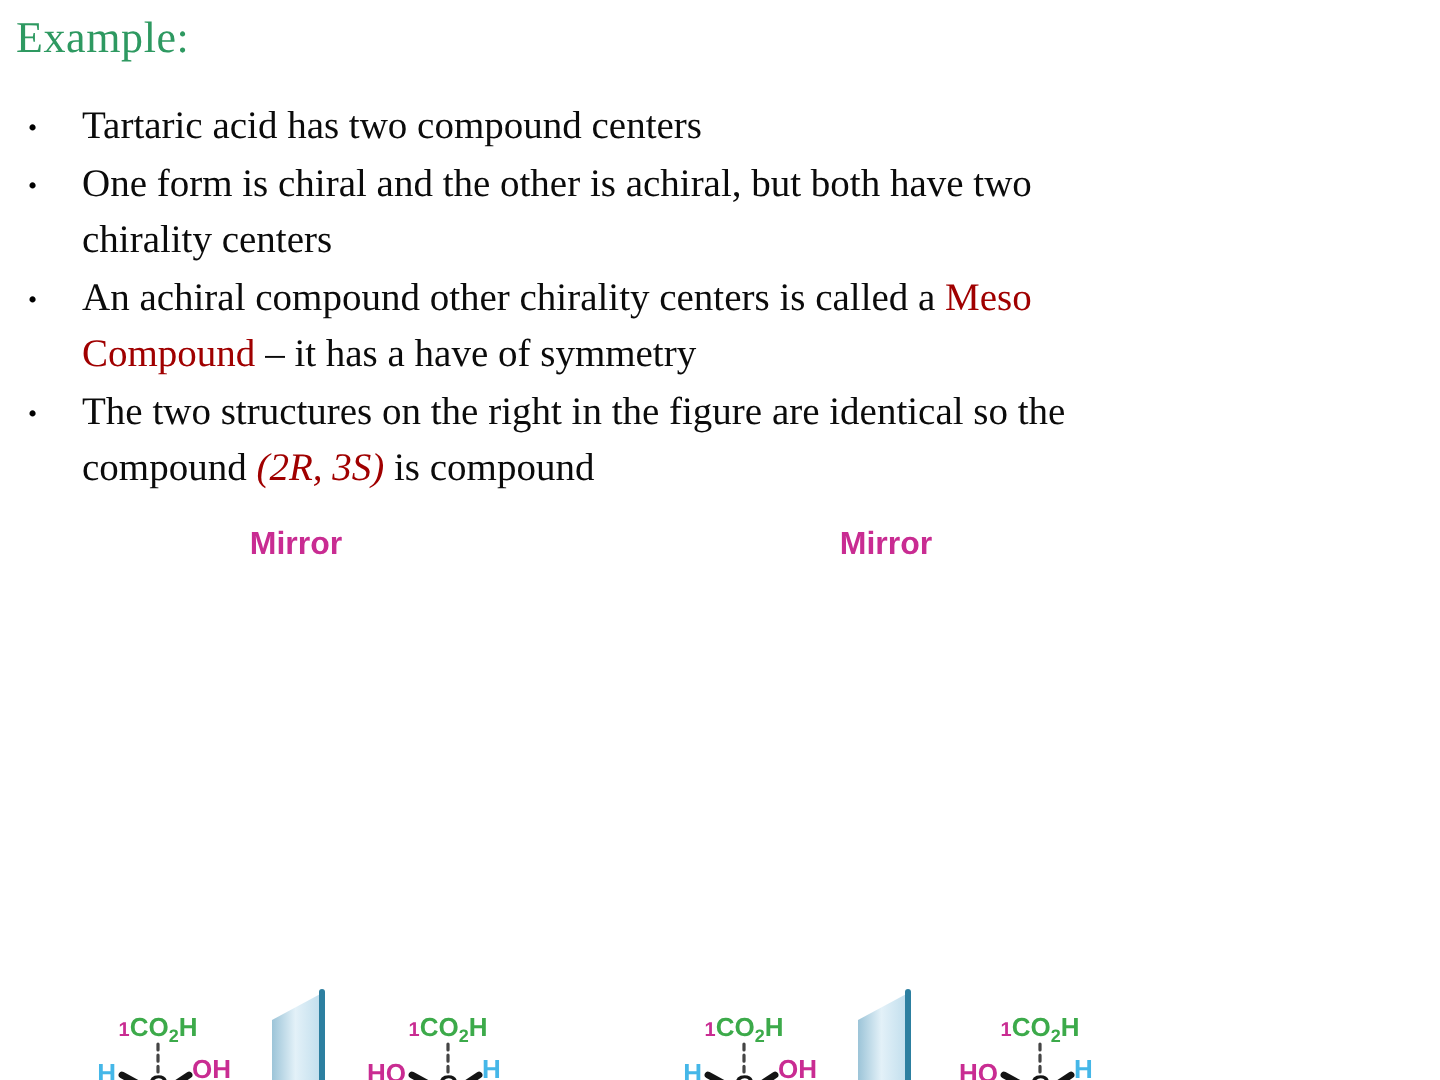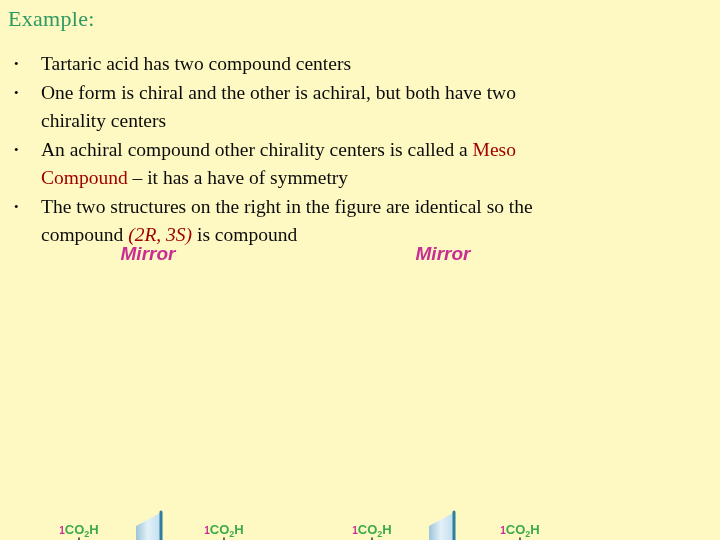--- a/index.html
+++ b/index.html
@@ -1,40 +1,40 @@
 <!DOCTYPE html>
 <html><head>
 <meta charset="utf-8">
 <style>
   * { margin:0; padding:0; box-sizing:border-box; }
   html,body { background:#888; }
   .slide {
-    position:relative; width:720px; height:540px; background:#fef9c3;
+    position:relative; width:720px; height:540px; background:#ffffff;
     overflow:hidden; font-family:"Liberation Serif", serif;
   }
   .title {
     position:absolute; left:8px; top:6px;
     font-size:22px; letter-spacing:.3px;
   }
   .bullets {
     position:absolute; left:10px; top:50px; width:672px; list-style:none;
   }
   .bullet-item { display:flex; }
   .bullet-marker {
     width:31px; flex:0 0 31px; font-size:13px; line-height:28.5px; padding-left:4px;
     color:#000;
   }
   .bullet-text {
     flex:1; font-size:19.5px; line-height:28.5px; color:#0b0b0b;
     white-space:pre-wrap;
   }
-  .figure { position:absolute; left:0; top:240px; width:680px; height:300px;text-decoration:underline; }
+  .figure { position:absolute; left:0; top:224px; width:680px; height:300px;text-decoration:underline; }
   .mirror-label {
-    position:absolute; top:243px; transform:translateX(-50%);
-    font-family:"Liberation Sans", sans-serif; font-weight:bold; font-size:19px;font-style:italic;
+    position:absolute; top:264px; transform:translateX(-50%);
+    font-family:"Liberation Sans", sans-serif; font-weight:bold; font-size:16px;
   }
   .abs { position:absolute; }
   svg text { font-family:"Liberation Sans", sans-serif; }
 </style>
 </head>
 <body>
 
 <div class="slide">
 
   <div class="title" style="color: rgb(46, 153, 97);">Example:</div>

